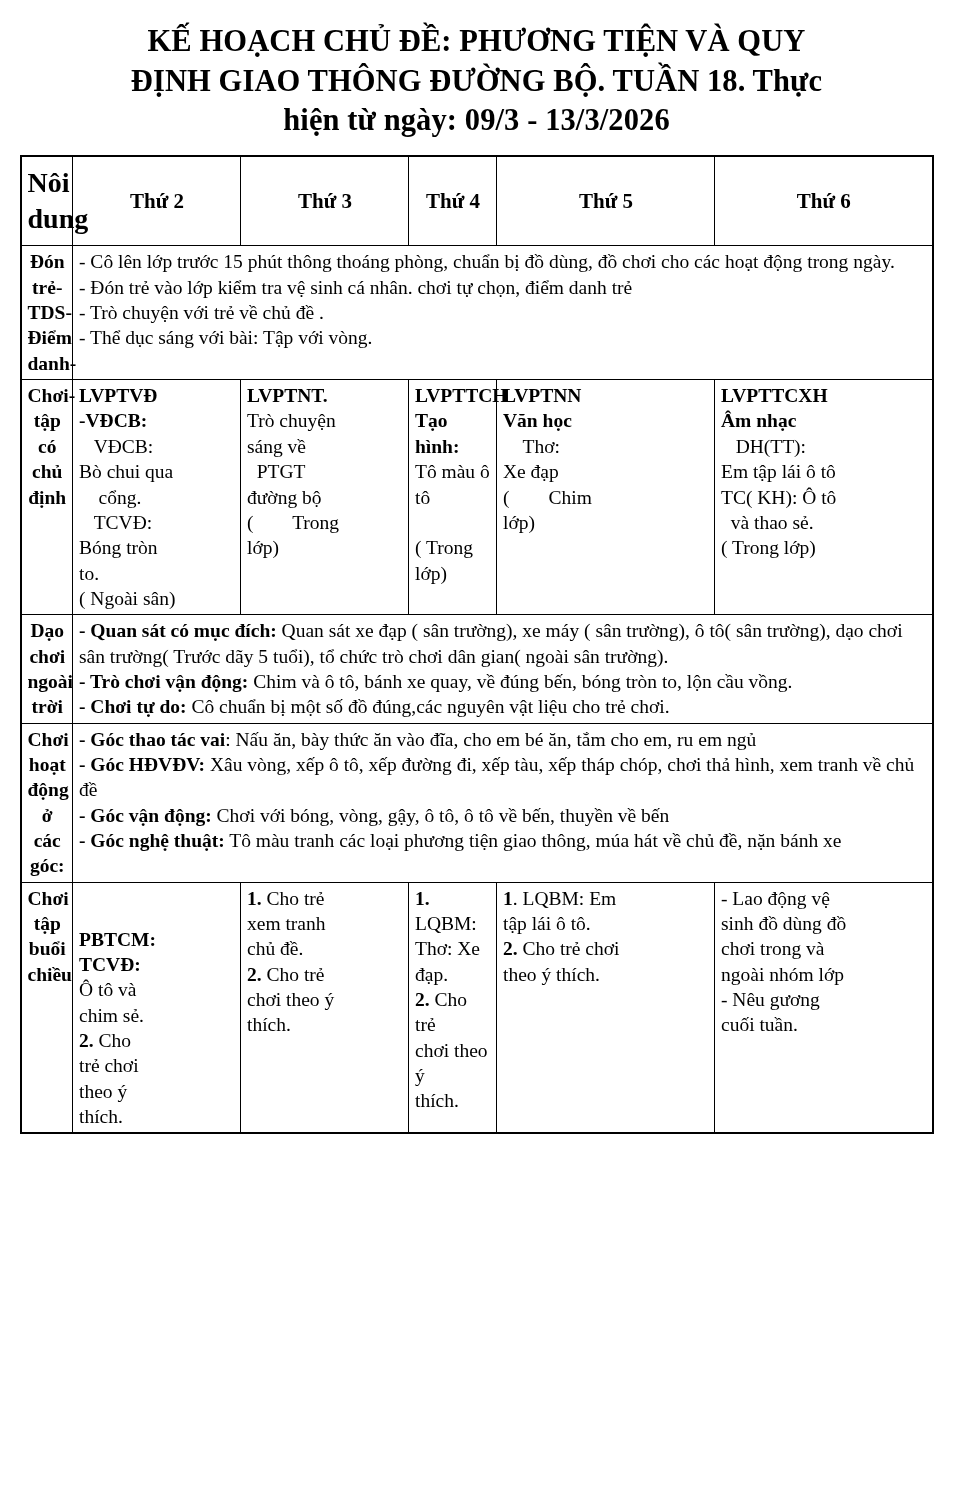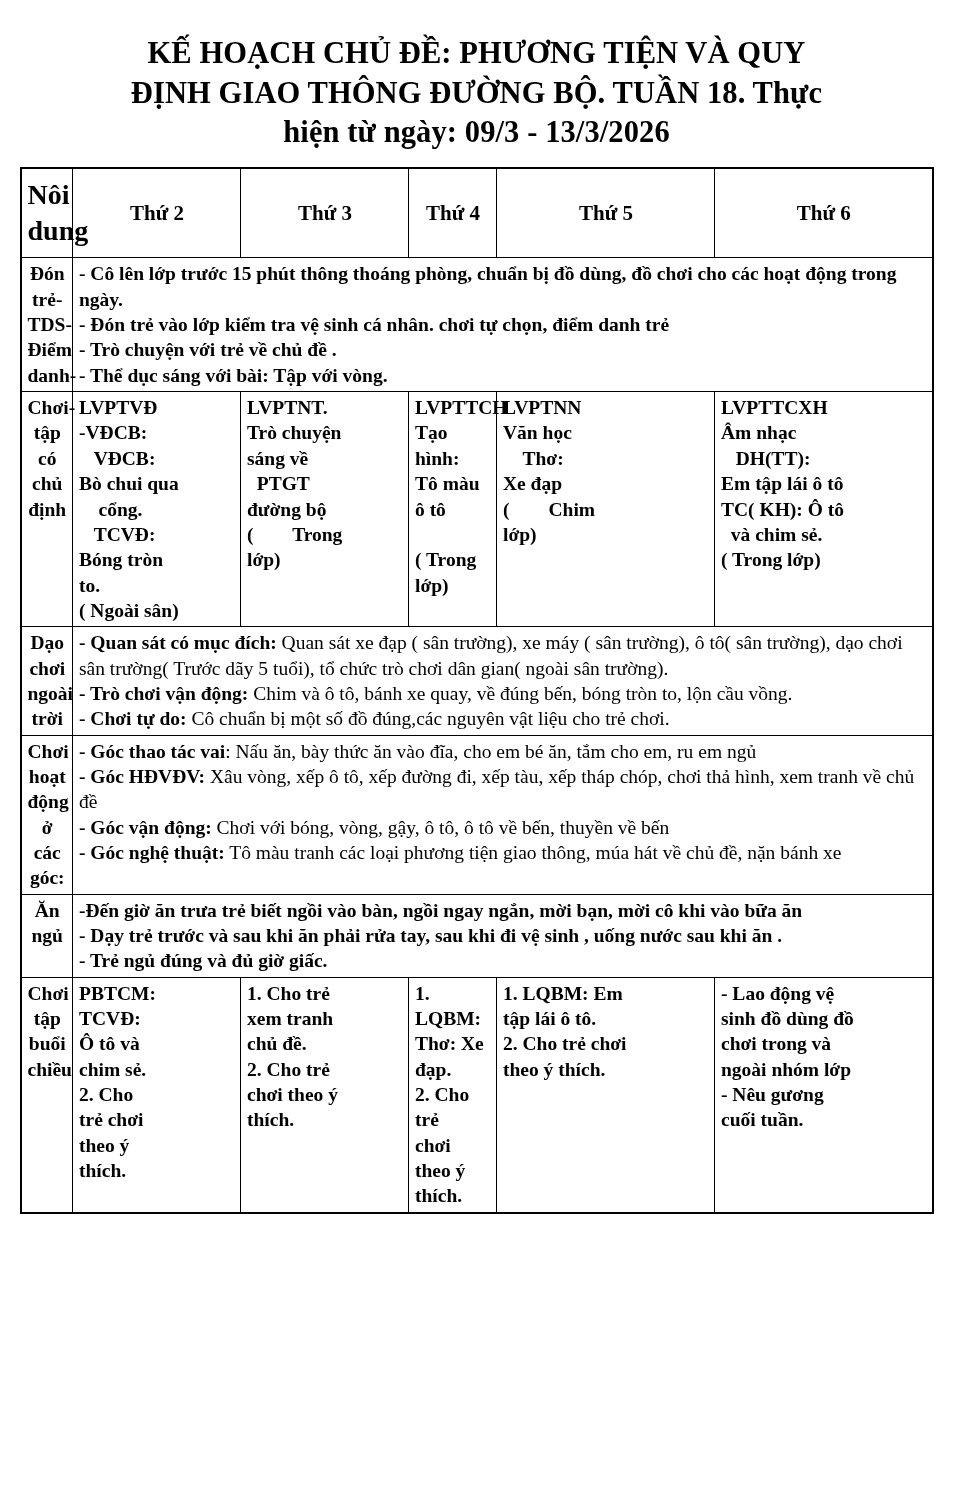--- a/index.html
+++ b/index.html
@@ -11,21 +11,21 @@
     width: 953px;
     height: 1500px;
     font-family: "Liberation Serif", "DejaVu Serif", serif;
     color: #000000;
     overflow: hidden;
   }
 
   .page {
     width: 953px;
     height: 1244px;
-    padding: 12px;
+    padding: 0;
     position: relative;
   }
 
   
   .title-block {
     text-align: center;
     padding: 22px 30px 6px 30px;
   }
   .title-line {
     font-weight: bold;
@@ -66,22 +66,22 @@
   
   tr.head td {
     text-align: center;
     vertical-align: middle;
     font-weight: bold;
     font-size: 21px;
     height: 90px;
   }
   tr.head td.h-noidung { font-size: 28px; }
 
-  .cell-text { white-space: pre-wrap; font-weight: bold; }
-  .b { font-weight: bold; }
+  .cell-text { white-space: pre-wrap; }
+  .b { font-weight: bold; margin-top: 41px; }
 
   
   td.subject { font-size: 19.5px; line-height: 1.30; padding-top: 4px; }
   td.subject .hd { font-weight: bold; }
 
   
   td.wide { font-size: 20px; line-height: 1.33; padding: 4px 8px 4px 8px; }
   td.wide p { margin: 0; }
 
   td.evening { font-size: 19.5px; line-height: 1.30; padding: 3px 5px; }
@@ -169,21 +169,21 @@
 Xe đạp
 (        Chim
 lớp)</div>
       </td>
       <td class="subject" style="">
         <div class="hd cell-text">LVPTTCXH
 Âm nhạc</div>
         <div class="cell-text">   DH(TT):
 Em tập lái ô tô
 TC( KH): Ô tô
-  và chim sẻ.
+  và thao sẻ.
 ( Trong lớp)</div>
       </td>
     </tr>
 
     <tr>
       <td class="rowlabel cell-text">Dạo
 chơi
 ngoài
 trời</td>
       <td class="wide" colspan="5">
@@ -200,27 +200,20 @@
 ở các
 góc:</td>
       <td class="wide" colspan="5">
         <p><span class="b">- Góc thao tác vai</span><span>: Nấu ăn, bày thức ăn vào đĩa, cho em bé ăn, tắm cho em, ru em ngủ</span></p>
         <p><span class="b">- Góc HĐVĐV:</span><span> Xâu vòng,  xếp ô tô, xếp đường đi, xếp tàu, xếp tháp chóp, chơi thả hình, xem tranh về chủ đề</span></p>
         <p><span class="b">- Góc vận động:</span><span> Chơi với bóng, vòng, gậy, ô tô, ô tô về bến, thuyền về bến</span></p>
         <p><span class="b">- Góc nghệ thuật:</span><span> Tô màu tranh các loại phương tiện giao thông, múa hát về chủ đề, nặn bánh xe</span></p>
       </td>
     </tr>
 
-    <tr>
-      <td class="rowlabel cell-text">Ăn
-ngủ</td>
-      <td class="wide cell-text" colspan="5">-Đến giờ ăn trưa trẻ biết ngồi vào bàn, ngồi ngay ngắn, mời bạn, mời cô khi vào bữa ăn
-- Dạy trẻ trước và sau khi ăn phải rửa tay, sau khi đi vệ sinh , uống nước sau khi ăn .
-- Trẻ ngủ đúng và đủ giờ giấc.</td>
-    </tr>
 
     <tr>
       <td class="rowlabel cell-text">Chơi
 tập
 buổi
 chiều</td>
       <td class="evening">
         <div class="b cell-text">PBTCM:
 TCVĐ:</div>
         <div class="cell-text">Ô tô và

